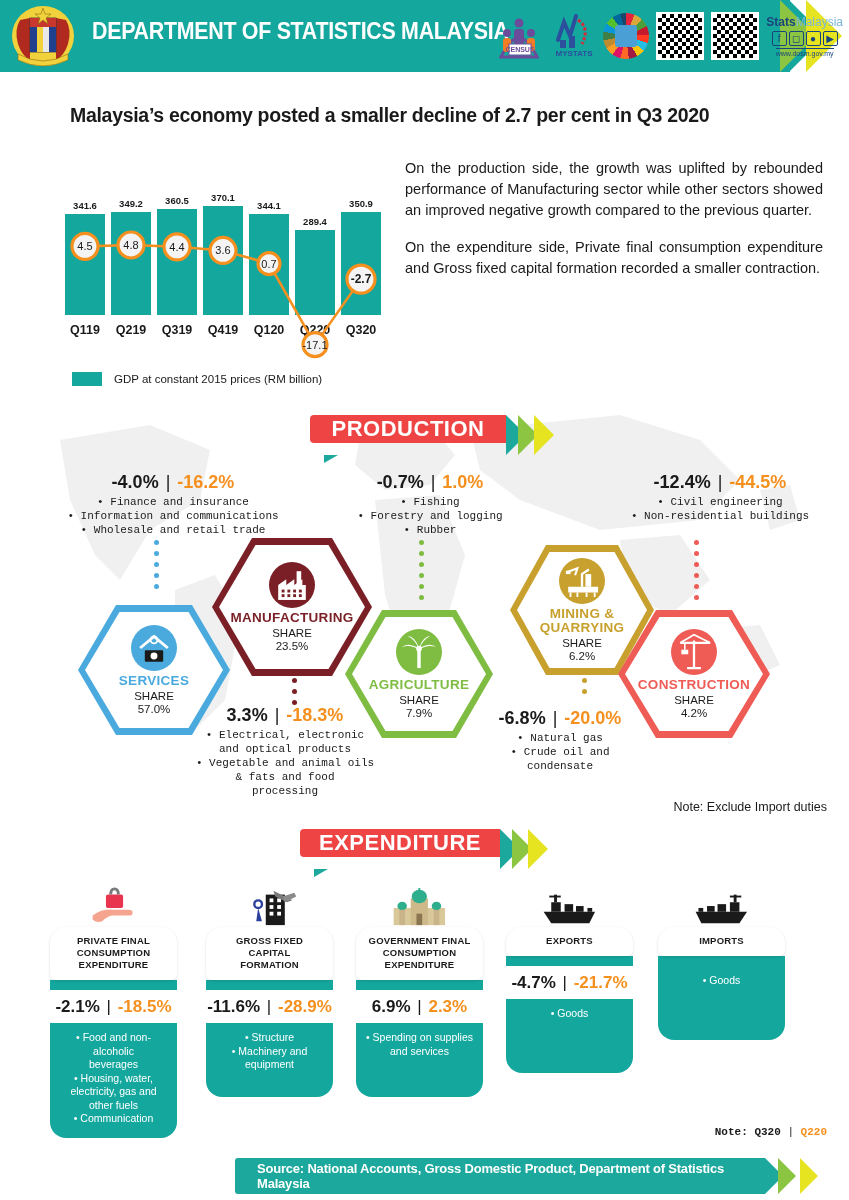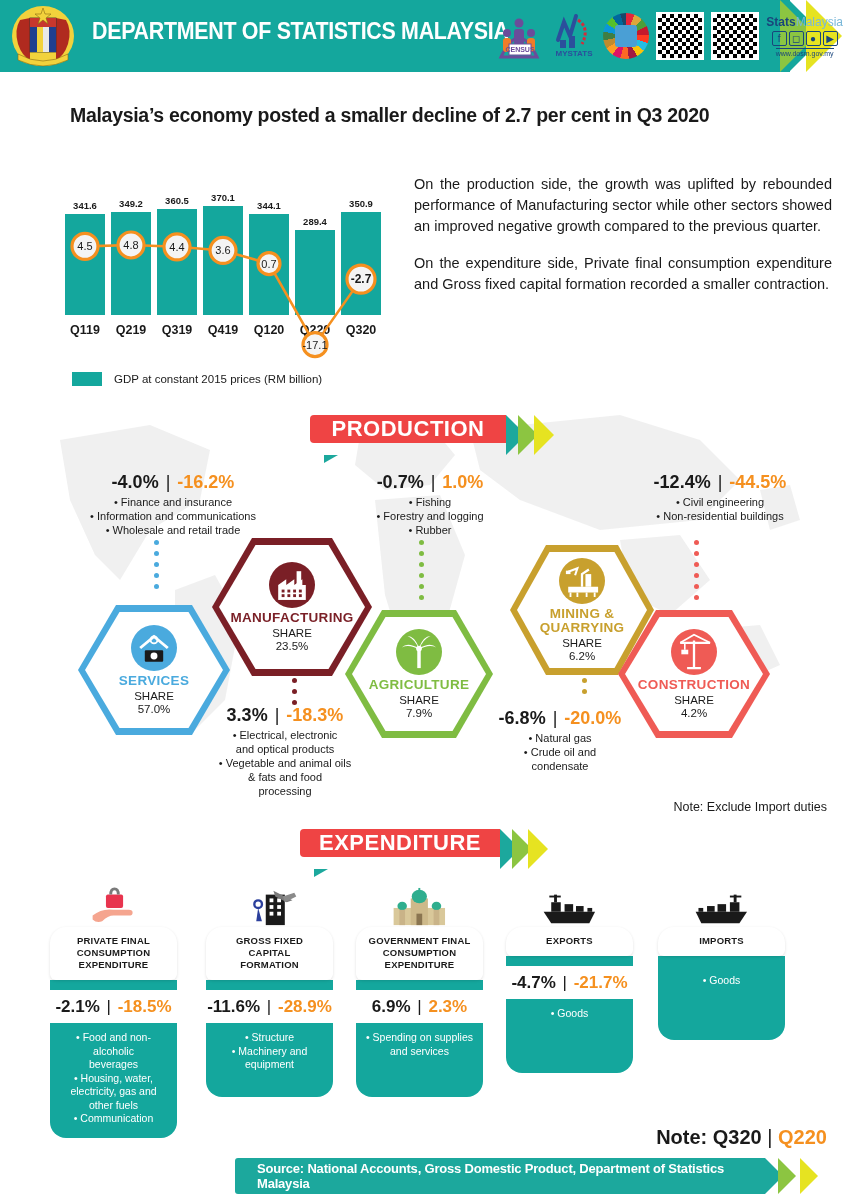--- a/index.html
+++ b/index.html
@@ -71,22 +71,22 @@
   .bars { position: absolute; left: 0; bottom: 55px; width: 320px; height: 125px;
           display: flex; align-items: flex-end; gap: 6px; }
   .bar-col { width: 40px; position: relative; display:flex; flex-direction:column; justify-content:flex-end; height:100%; }
   .bar-val { position: absolute; width: 100%; text-align: center; font-size: 9.5px; font-weight: bold; color: #1a1a1a; }
   .bar-rect { width: 100%; background: #14a79d; }
   .axis-labels { position: absolute; left: 0; bottom: 33px; width: 320px; display: flex; gap: 6px; }
   .axis-labels span { width: 40px; text-align: center; font-size: 12.5px; font-weight: bold; color: #1a1a1a; }
   .growth-svg { position: absolute; left: 0; top: 0; width: 340px; height: 225px; overflow: visible; }
 
   
-  .side-text { position: absolute; left: 414px; top: 158px; width: 418px;
-    font-size: 14.5px; line-height: 21px; color: #1a1a1a; text-align: justify; margin-top: 16px; }
+  .side-text { position: absolute; left: 405px; top: 158px; width: 418px;
+    font-size: 14.5px; line-height: 21px; color: #1a1a1a; text-align: justify; }
   .side-text p + p { margin-top: 16px; }
 
   
   .legend { position: absolute; left: 72px; top: 372px; }
   .legend-row { display: flex; align-items: center; margin-bottom: 9px; }
   .legend-swatch { width: 30px; height: 14px; background: #14a79d; margin-right: 12px; }
   .legend-circle { width: 22px; height: 22px; border-radius: 50%; border: 4px solid #f5901f;
     background: #f4f4f4; margin-right: 16px; margin-left: 4px; }
   .legend-label { font-size: 11.5px; color: #1a1a1a; }
 
@@ -120,41 +120,41 @@
   }
   .hex-icon { width: 46px; height: 46px; border-radius: 50%; display:flex;align-items:center;justify-content:center; }
   .hex-name { font-size: 13.5px; font-weight: bold; letter-spacing: 0.3px; margin-top: 3px;
     text-align:center; line-height: 14px; }
   .hex-share { font-size: 11.5px; color: #1a1a1a; text-align: center; line-height: 13px; margin-top: 2px; }
 
   .stat-block { position: absolute; text-align: center; z-index: 4; }
   .stat-head { font-size: 18px; font-weight: bold; color: #1a1a1a; white-space: nowrap; }
   .stat-head .sep { color: #1a1a1a; font-weight: normal; margin: 0 2px; }
   .stat-head .prev { color: #f5901f; }
-  .stat-items { font-size: 11px; color: #1a1a1a; line-height: 14px; margin-top: 2px; }
+  .stat-items { font-size: 11px; color: #1a1a1a; line-height: 14px; margin-top: 2px; font-family: Liberation Mono, monospace; }
 
   .dots { position: absolute; z-index: 2; }
   .dot { width: 5px; height: 5px; border-radius: 50%; margin-bottom: 6px; }
 
   .note-excl { position: absolute; right: 22px; top: 800px; font-size: 12.5px; color: #1a1a1a; }
 
   
   .exp-card { position: absolute; width: 127px; z-index: 3; }
   .exp-icon { height: 42px; display:flex; align-items:flex-end; justify-content:center; }
   .exp-top { background: #fff; border-radius: 16px 16px 6px 6px; padding: 8px 4px 9px;
     text-align: center; font-size: 9.5px; font-weight: bold; color: #1a1a1a; line-height: 12px;
     letter-spacing: 0.2px; box-shadow: 0 1px 3px rgba(0,0,0,0.12); position: relative; z-index: 2;}
   .exp-pct { background: #fff; text-align: center; padding: 7px 0 6px; font-size: 17px; font-weight: bold;
     color: #1a1a1a; position: relative; z-index: 3; white-space: nowrap; }
   .exp-pct .sep { font-weight: normal; margin: 0 2px; }
   .exp-pct .prev { color: #f5901f; }
   .exp-teal { background: #14a79d; border-radius: 0 0 16px 16px; color: #fff;
     font-size: 10.5px; line-height: 13.5px; text-align: center; padding: 8px 6px 12px; }
 
-  .note-q { position: absolute; right: 22px; top: 1126px; font-size: 20px; font-weight: bold; color: #1a1a1a; }
+  .note-q { position: absolute; right: 22px; top: 1126px; font-size: 11px; font-weight: bold; color: #1a1a1a; font-family: Liberation Mono, monospace; }
   .note-q .prev { color: #f5901f; }
   .note-q .sep { font-weight: normal; }
 
   
   .footer { position: absolute; left: 0; bottom: 0; width: 849px; height: 48px; }
   .footer-body { position: absolute; left: 235px; top: 6px; height: 36px; width: 530px;
     background: #1ca89d; border-radius: 3px 0 0 3px; display:flex; align-items:center; padding-left: 22px;}
   .footer-body::after { content:""; position:absolute; right:-18px; top:0; width:0;height:0;
     border-top:18px solid transparent; border-bottom:18px solid transparent; border-left:18px solid #1ca89d;}
   .footer-text { color: #fff; font-size: 13px; font-weight: bold; letter-spacing: -0.2px; }

